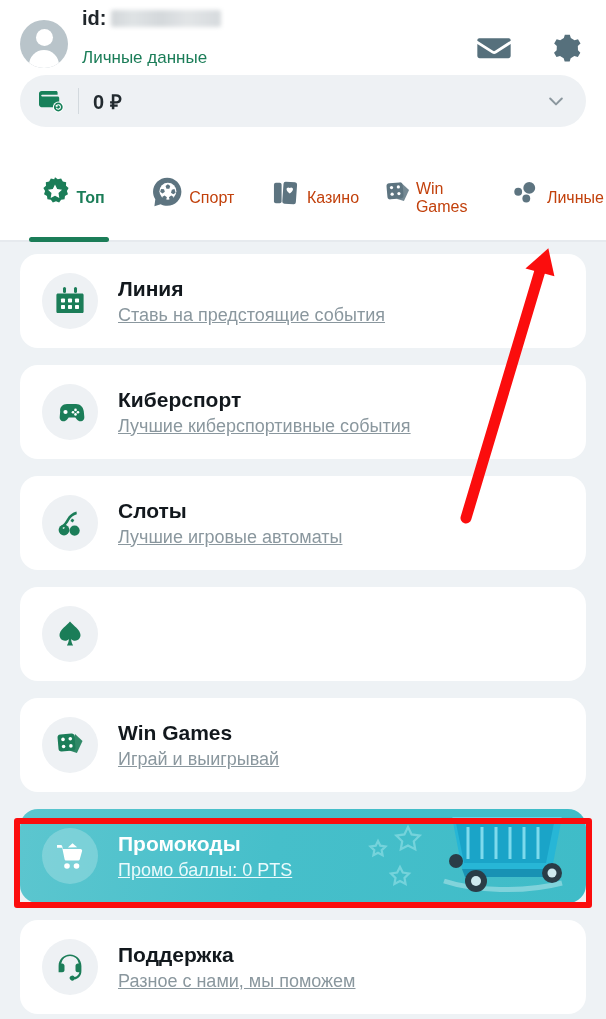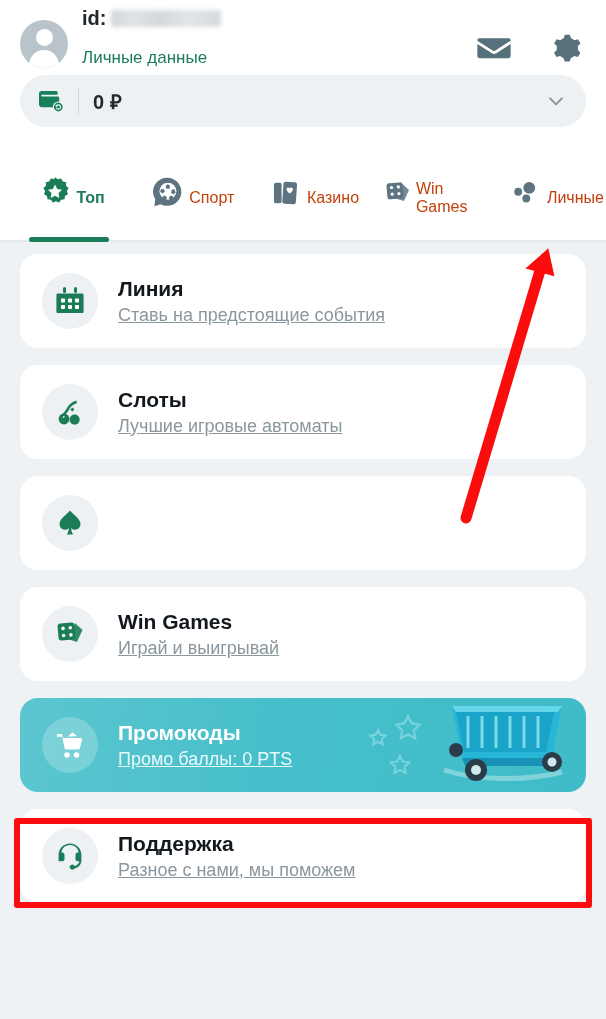--- a/index.html
+++ b/index.html
@@ -305,20 +305,38 @@
             <rect x="21" y="20" width="4" height="4" rx=".8"></rect>
           </g>
         </svg>
       </span>
       <div class="card-text">
         <div class="card-title">Линия</div>
         <div class="card-sub">Ставь на предстоящие события</div>
       </div>
     </div>
 
+    <div class="card">
+      <span class="card-ico-wrap">
+        <svg viewBox="0 0 32 32" fill="currentColor">
+          <path d="M10 8h12c4.4 0 7.4 3.3 7.8 7.6l.5 5.1c.3 2.8-1.6 4.6-3.8 4.6-1.5 0-2.6-.8-3.6-1.9l-1.6-1.8h-6.6l-1.6 1.8c-1 1.1-2.1 1.9-3.6 1.9-2.2 0-4.1-1.8-3.8-4.6l.5-5.1C5.6 11.3 8.6 8 13 8z"></path>
+          <g fill="#ffffff">
+            <circle cx="11.5" cy="16" r="2.1"></circle>
+            <circle cx="21.5" cy="13.9" r="1.3"></circle>
+            <circle cx="24" cy="16.2" r="1.3"></circle>
+            <circle cx="21.5" cy="18.4" r="1.3"></circle>
+            <circle cx="19" cy="16.2" r="1.3"></circle>
+          </g>
+        </svg>
+      </span>
+      <div class="card-text">
+        <div class="card-title">Киберспорт</div>
+        <div class="card-sub">Лучшие киберспортивные события</div>
+      </div>
+    </div>
 
     <div class="card">
       <span class="card-ico-wrap">
         <svg viewBox="0 0 32 32" fill="currentColor">
           <path d="M22.5 4.5c-4 1-7.5 3.8-9.5 7.4-1.6 2.8-3.4 5.3-5.6 6.8l1.7 2c2.6-1.9 4.5-4.6 6.1-7.5 1.6-2.9 4.2-5 7.6-5.9l-.3-2.8z"></path>
           <path d="M18 11.5l2.3 1.6-1.5 2.4-2.4-1.5z"></path>
           <circle cx="10" cy="23" r="5.4"></circle>
           <circle cx="20.6" cy="23.6" r="5.1"></circle>
           <path d="M8.4 20.9a2.6 2.6 0 0 1 2.2-.9l-.2 1.6a1.2 1.2 0 0 0-1 .4z" fill="#ffffff" opacity=".85"></path>
         </svg>

